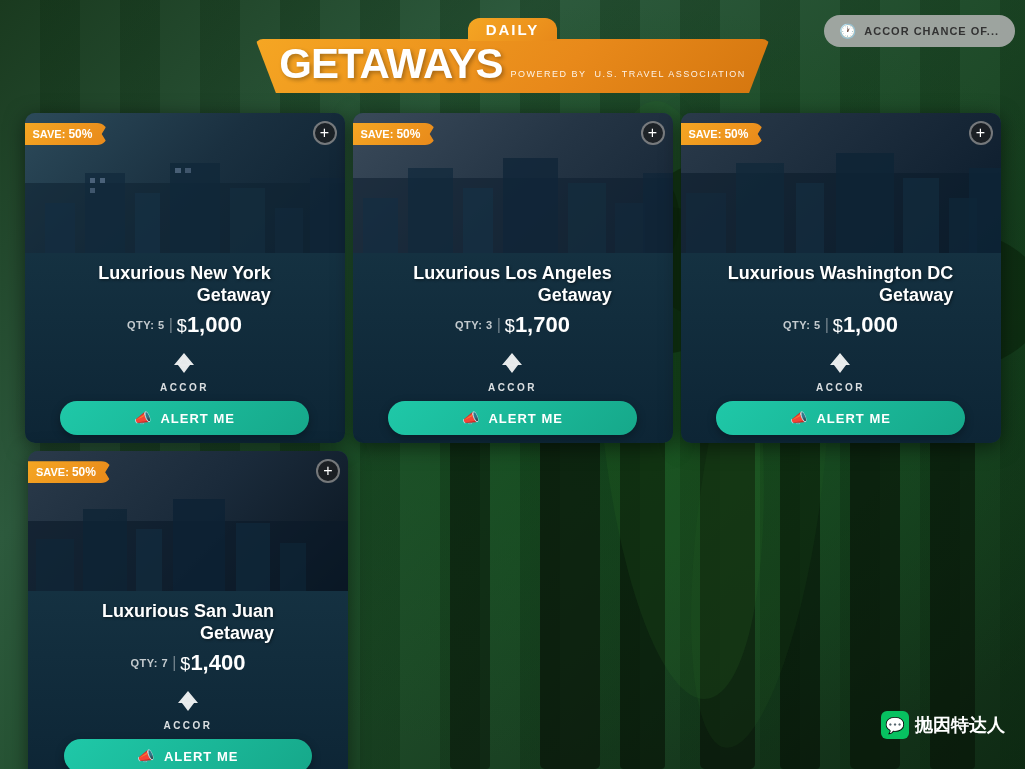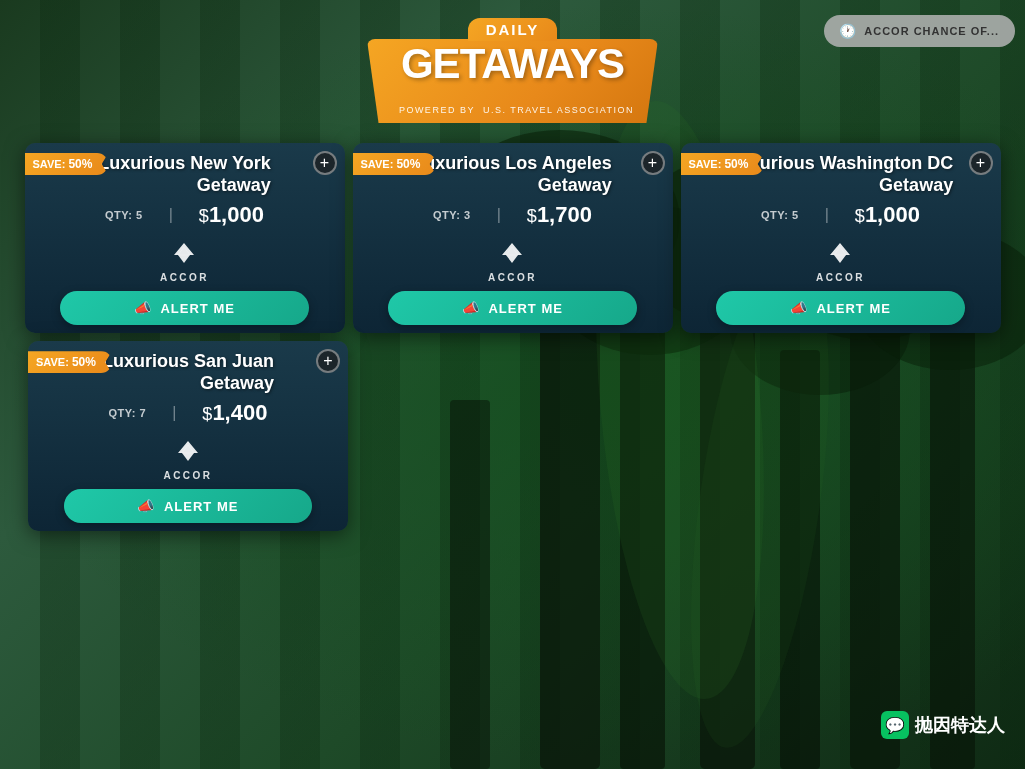--- a/index.html
+++ b/index.html
@@ -78,21 +78,21 @@
       text-transform: uppercase;
       margin-bottom: -2px;
       z-index: 1;
     }
 
     .logo-main {
       background: linear-gradient(135deg, #f5a623 0%, #e8891a 60%, #d4760f 100%);
       padding: 4px 24px 8px;
       border-radius: 8px;
       display: flex;
-      flex-direction: column;
+      flex-direction: row;
       align-items: center;
       clip-path: polygon(0 0, 100% 0, 96% 100%, 4% 100%);
     }
 
     .logo-title {
       color: white;
       font-size: 42px;
       font-weight: 900;
       letter-spacing: -1px;
       line-height: 1;
@@ -144,20 +144,21 @@
     }
 
     .card {
       width: 320px;
       border-radius: 10px;
       overflow: hidden;
       position: relative;
       background: linear-gradient(180deg, #1a3a4a 0%, #0d2535 100%);
       box-shadow: 0 4px 20px rgba(0,0,0,0.5);
       display: flex;
+      flex-direction: column;
     }
 
     .card-img {
       height: 140px;
       position: relative;
       overflow: hidden;
     }
 
     
     .card-img-ny { background: linear-gradient(135deg, #2c4a5a 0%, #1a3040 50%, #0d2030 100%); }
@@ -227,21 +228,21 @@
       font-weight: 700;
       text-align: right;
       line-height: 1.2;
       margin-bottom: 6px;
       text-shadow: 1px 1px 3px rgba(0,0,0,0.5);
     }
 
     .card-price-row {
       display: flex;
       align-items: center;
-      gap: 26px;
+      gap: 4px;
       margin-bottom: 8px;
     }
 
     .qty-label {
       color: rgba(255,255,255,0.75);
       font-size: 11px;
       font-weight: 600;
       letter-spacing: 0.5px;
     }
 

